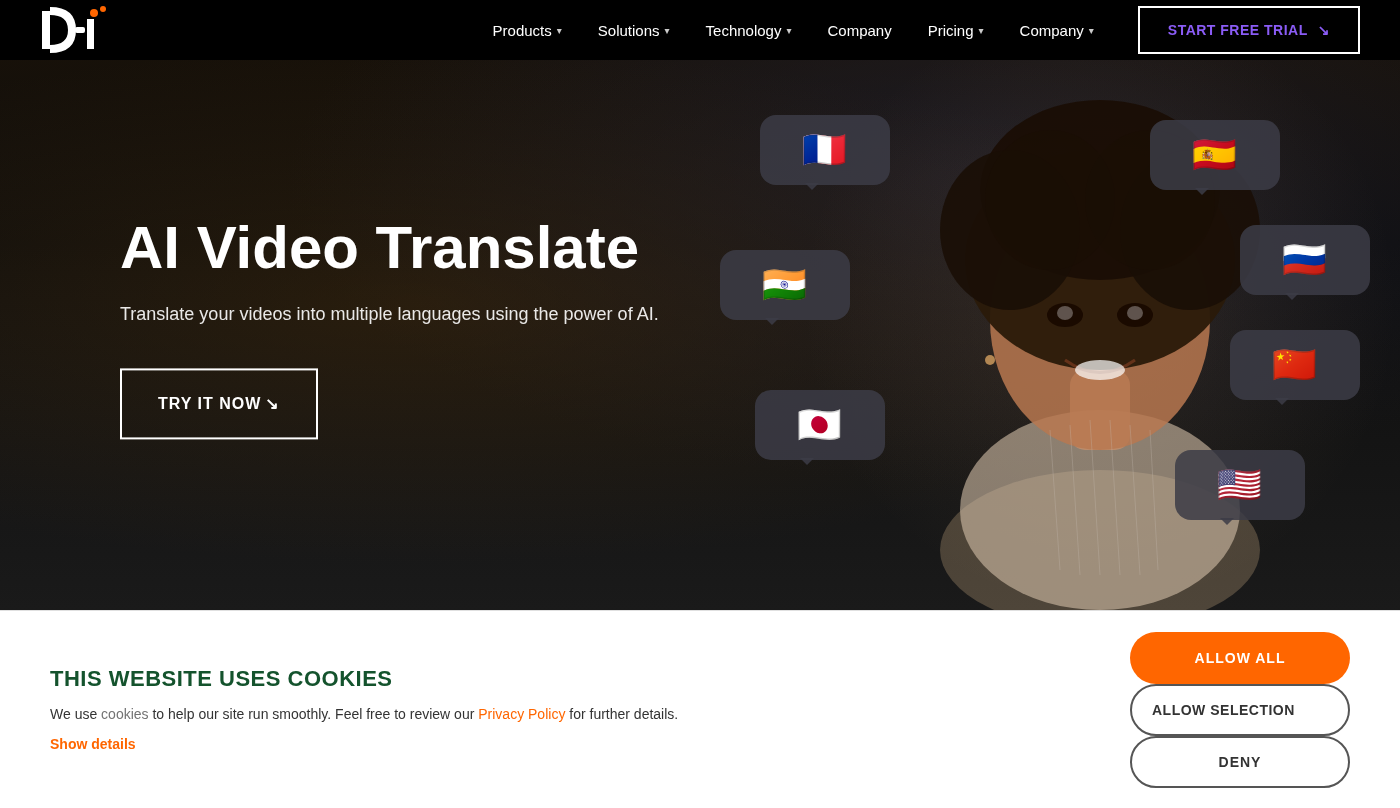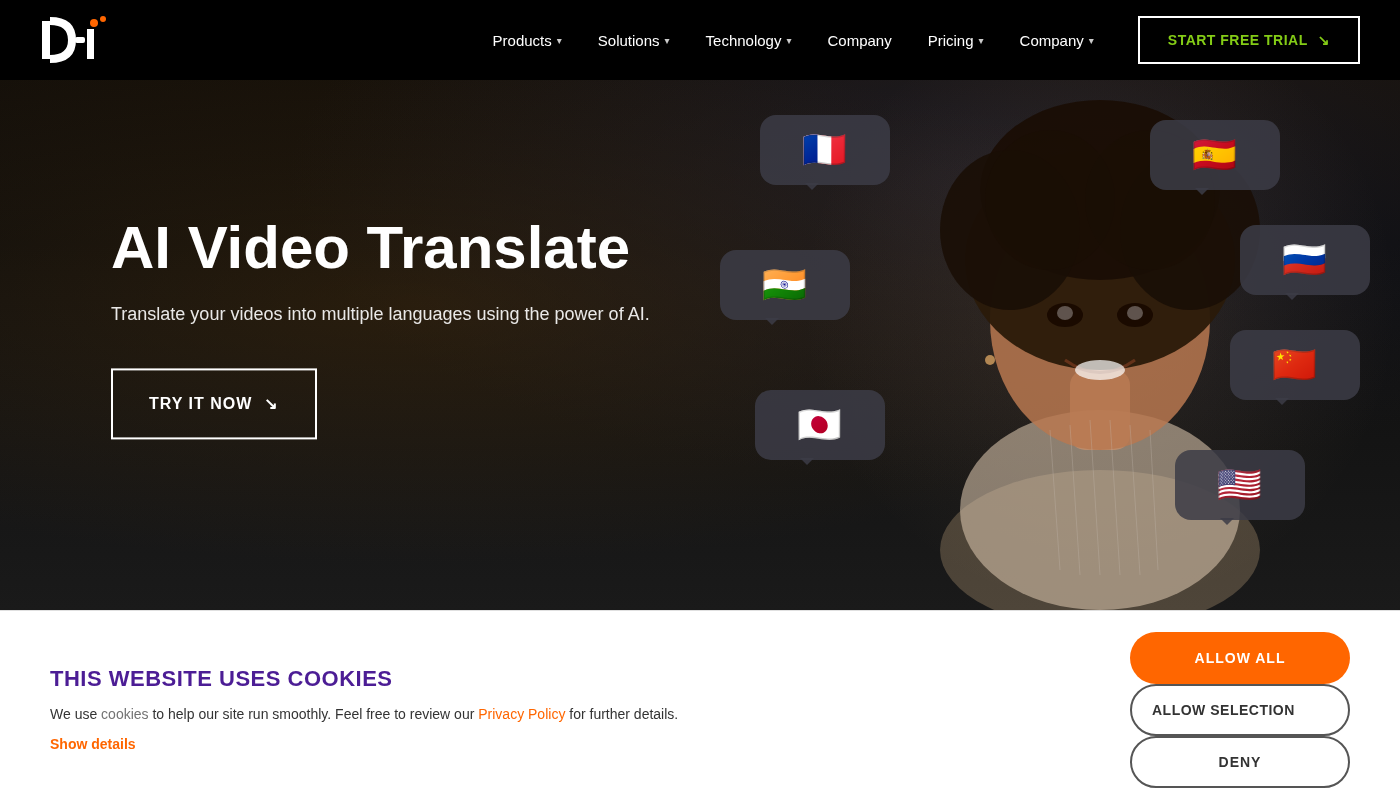--- a/index.html
+++ b/index.html
@@ -2,21 +2,21 @@
 <html><head>
   <meta charset="utf-8">
   <style>
     * { margin: 0; padding: 0; box-sizing: border-box; }
     body { font-family: 'Arial', sans-serif; width: 1400px; height: 808px; overflow: hidden; background: #000; }
 
     
     .navbar {
       position: absolute;
       top: 0; left: 0; right: 0;
-      height: 80px;
+      height: 60px;
       background: #000;
       display: flex;
       align-items: center;
       padding: 0 40px;
       z-index: 100;
     }
     .logo {
       display: flex;
       align-items: center;
       margin-right: auto;
@@ -38,21 +38,21 @@
       cursor: pointer;
       white-space: nowrap;
     }
     .chevron {
       font-size: 10px;
       opacity: 0.8;
     }
     .start-trial-btn {
       background: transparent;
       border: 2px solid #fff;
-      color: #84cc16;
+      color: #8b5cf6;
       font-size: 14px;
       font-weight: 700;
       padding: 14px 28px;
       cursor: pointer;
       letter-spacing: 0.5px;
       display: flex;
       align-items: center;
       gap: 10px;
       white-space: nowrap;
     }
@@ -71,21 +71,21 @@
       position: absolute;
       top: 0; left: 0; right: 0; bottom: 0;
       background: 
         radial-gradient(ellipse at 30% 50%, rgba(80,50,10,0.4) 0%, transparent 60%),
         radial-gradient(ellipse at 70% 30%, rgba(40,40,60,0.5) 0%, transparent 50%),
         linear-gradient(180deg, #1a1208 0%, #0d0d0d 40%, #1a1a1a 100%);
     }
     .hero-content {
       position: absolute;
       top: 50%;
-      left: 111px;
+      left: 120px;
       transform: translateY(-40%);
       z-index: 10;
       max-width: 550px;
     }
     .hero-title {
       font-size: 60px;
       font-weight: 900;
       color: #fff;
       line-height: 1.1;
       margin-bottom: 20px;
@@ -100,21 +100,21 @@
       background: transparent;
       border: 2px solid #fff;
       color: #fff;
       font-size: 16px;
       font-weight: 700;
       padding: 24px 36px;
       cursor: pointer;
       letter-spacing: 1px;
       display: inline-flex;
       align-items: center;
-      gap: 12px;
+      gap: 4px;
     }
 
     
     .flag-bubble {
       position: absolute;
       background: rgba(60,60,70,0.85);
       border-radius: 16px;
       display: flex;
       align-items: center;
       justify-content: center;
@@ -222,21 +222,21 @@
       gap: 40px;
       border-top: 1px solid #e0e0e0;
       z-index: 200;
     }
     .cookie-text-area {
       flex: 1;
     }
     .cookie-title {
       font-size: 22px;
       font-weight: 900;
-      color: #4c1d95;
+      color: #14532d;
       margin-bottom: 12px;
       letter-spacing: 0.5px;
     }
     .cookie-desc {
       font-size: 14px;
       color: #333;
       line-height: 1.5;
       margin-bottom: 10px;
     }
     .cookie-link {

